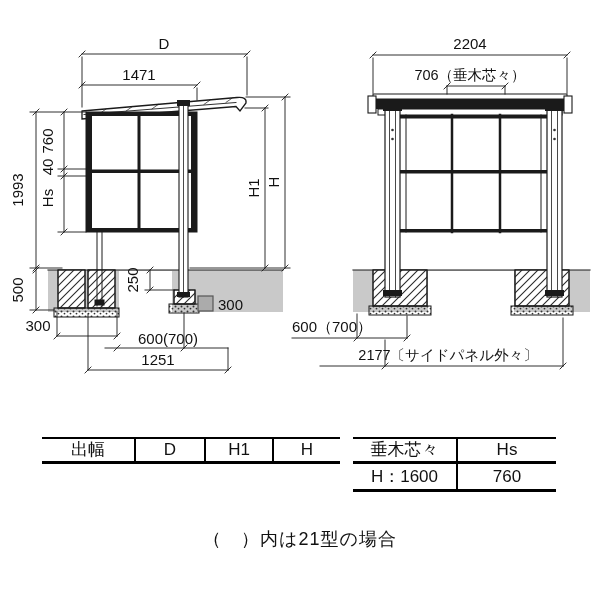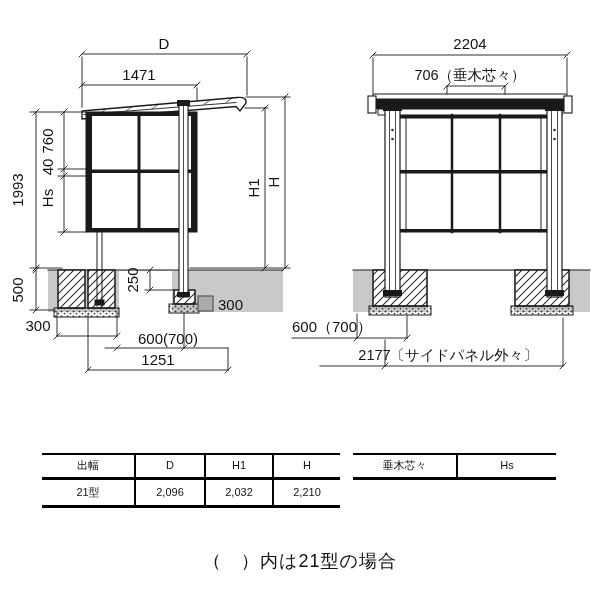--- a/index.html
+++ b/index.html
@@ -7,32 +7,32 @@
     width:600px;height:600px;background:#ffffff;
     font-family:"Liberation Sans","DejaVu Sans",sans-serif;
     color:#111;position:relative;overflow:hidden;
   }
   .stage{position:absolute;inset:0;}
   svg text{font-family:"Liberation Sans","DejaVu Sans",sans-serif;fill:#111;}
   .dim{font-size:15px;}
   .dimjp{font-size:14.5px;}
   
   .tables{position:absolute;left:42px;top:437px;display:flex;gap:13px;}
-  table.spec{border-collapse:collapse;font-size:11px;line-height:1;
-    border-top:2px solid #000;border-bottom:3px solid #000;margin-top:16px;}
+  table.spec{border-collapse:collapse;font-size:17px;line-height:1;
+    border-top:2px solid #000;border-bottom:3px solid #000;}
   table.spec th,table.spec td{font-weight:normal;text-align:center;padding:0 4px;}
   table.spec thead tr{border-bottom:3px solid #000;height:24px;}
   table.spec tbody tr{height:28px;}
   table.spec tbody tr + tr{border-top:3px solid #000;}
   table.spec th + th, table.spec td + td{border-left:2px solid #000;}
   .t-size col.c0{width:93px}.t-size col.c1{width:70px}
   .t-size col.c2{width:68px}.t-size col.c3{width:67px}
   .t-panel col.c0{width:104px}.t-panel col.c1{width:99px}
   .footnote{position:absolute;left:0;top:527px;width:600px;text-align:center;
-    font-size:18px;letter-spacing:1px;margin-top:22px;}
+    font-size:18px;letter-spacing:1px;}
 </style>
 </head>
 <body>
 
 <div class="stage">
 
 <svg width="600" height="430" viewBox="0 0 600 430">
   <defs>
     <pattern id="hatch" patternUnits="userSpaceOnUse" width="8" height="8">
       <path d="M-2,10 L10,-2 M-2,2 L2,-2 M6,10 L10,6" stroke="#2a2a2a" stroke-width="1.1" fill="none"></path>
@@ -282,40 +282,38 @@
         </colgroup>
     <thead>
       <tr>
         <th>出幅</th>
         <th>D</th>
         <th>H1</th>
         <th>H</th>
       </tr>
     </thead>
     <tbody>
-      <tr>
-        <td>21型</td>
-        <td>2,096</td>
-        <td>2,032</td>
-        <td>2,210</td>
-      </tr>
     </tbody>
   </table>
 
   <table class="spec t-panel">
     <colgroup>
           <col class="c0">
           <col class="c1">
         </colgroup>
     <thead>
       <tr>
         <th>垂木芯々</th>
         <th>Hs</th>
       </tr>
     </thead>
     <tbody>
+      <tr>
+        <td>H：1600</td>
+        <td>760</td>
+      </tr>
     </tbody>
   </table>
 </div>
 
 <div class="footnote">（　）内は21型の場合</div>
 
 </div>
 
 </body></html>

